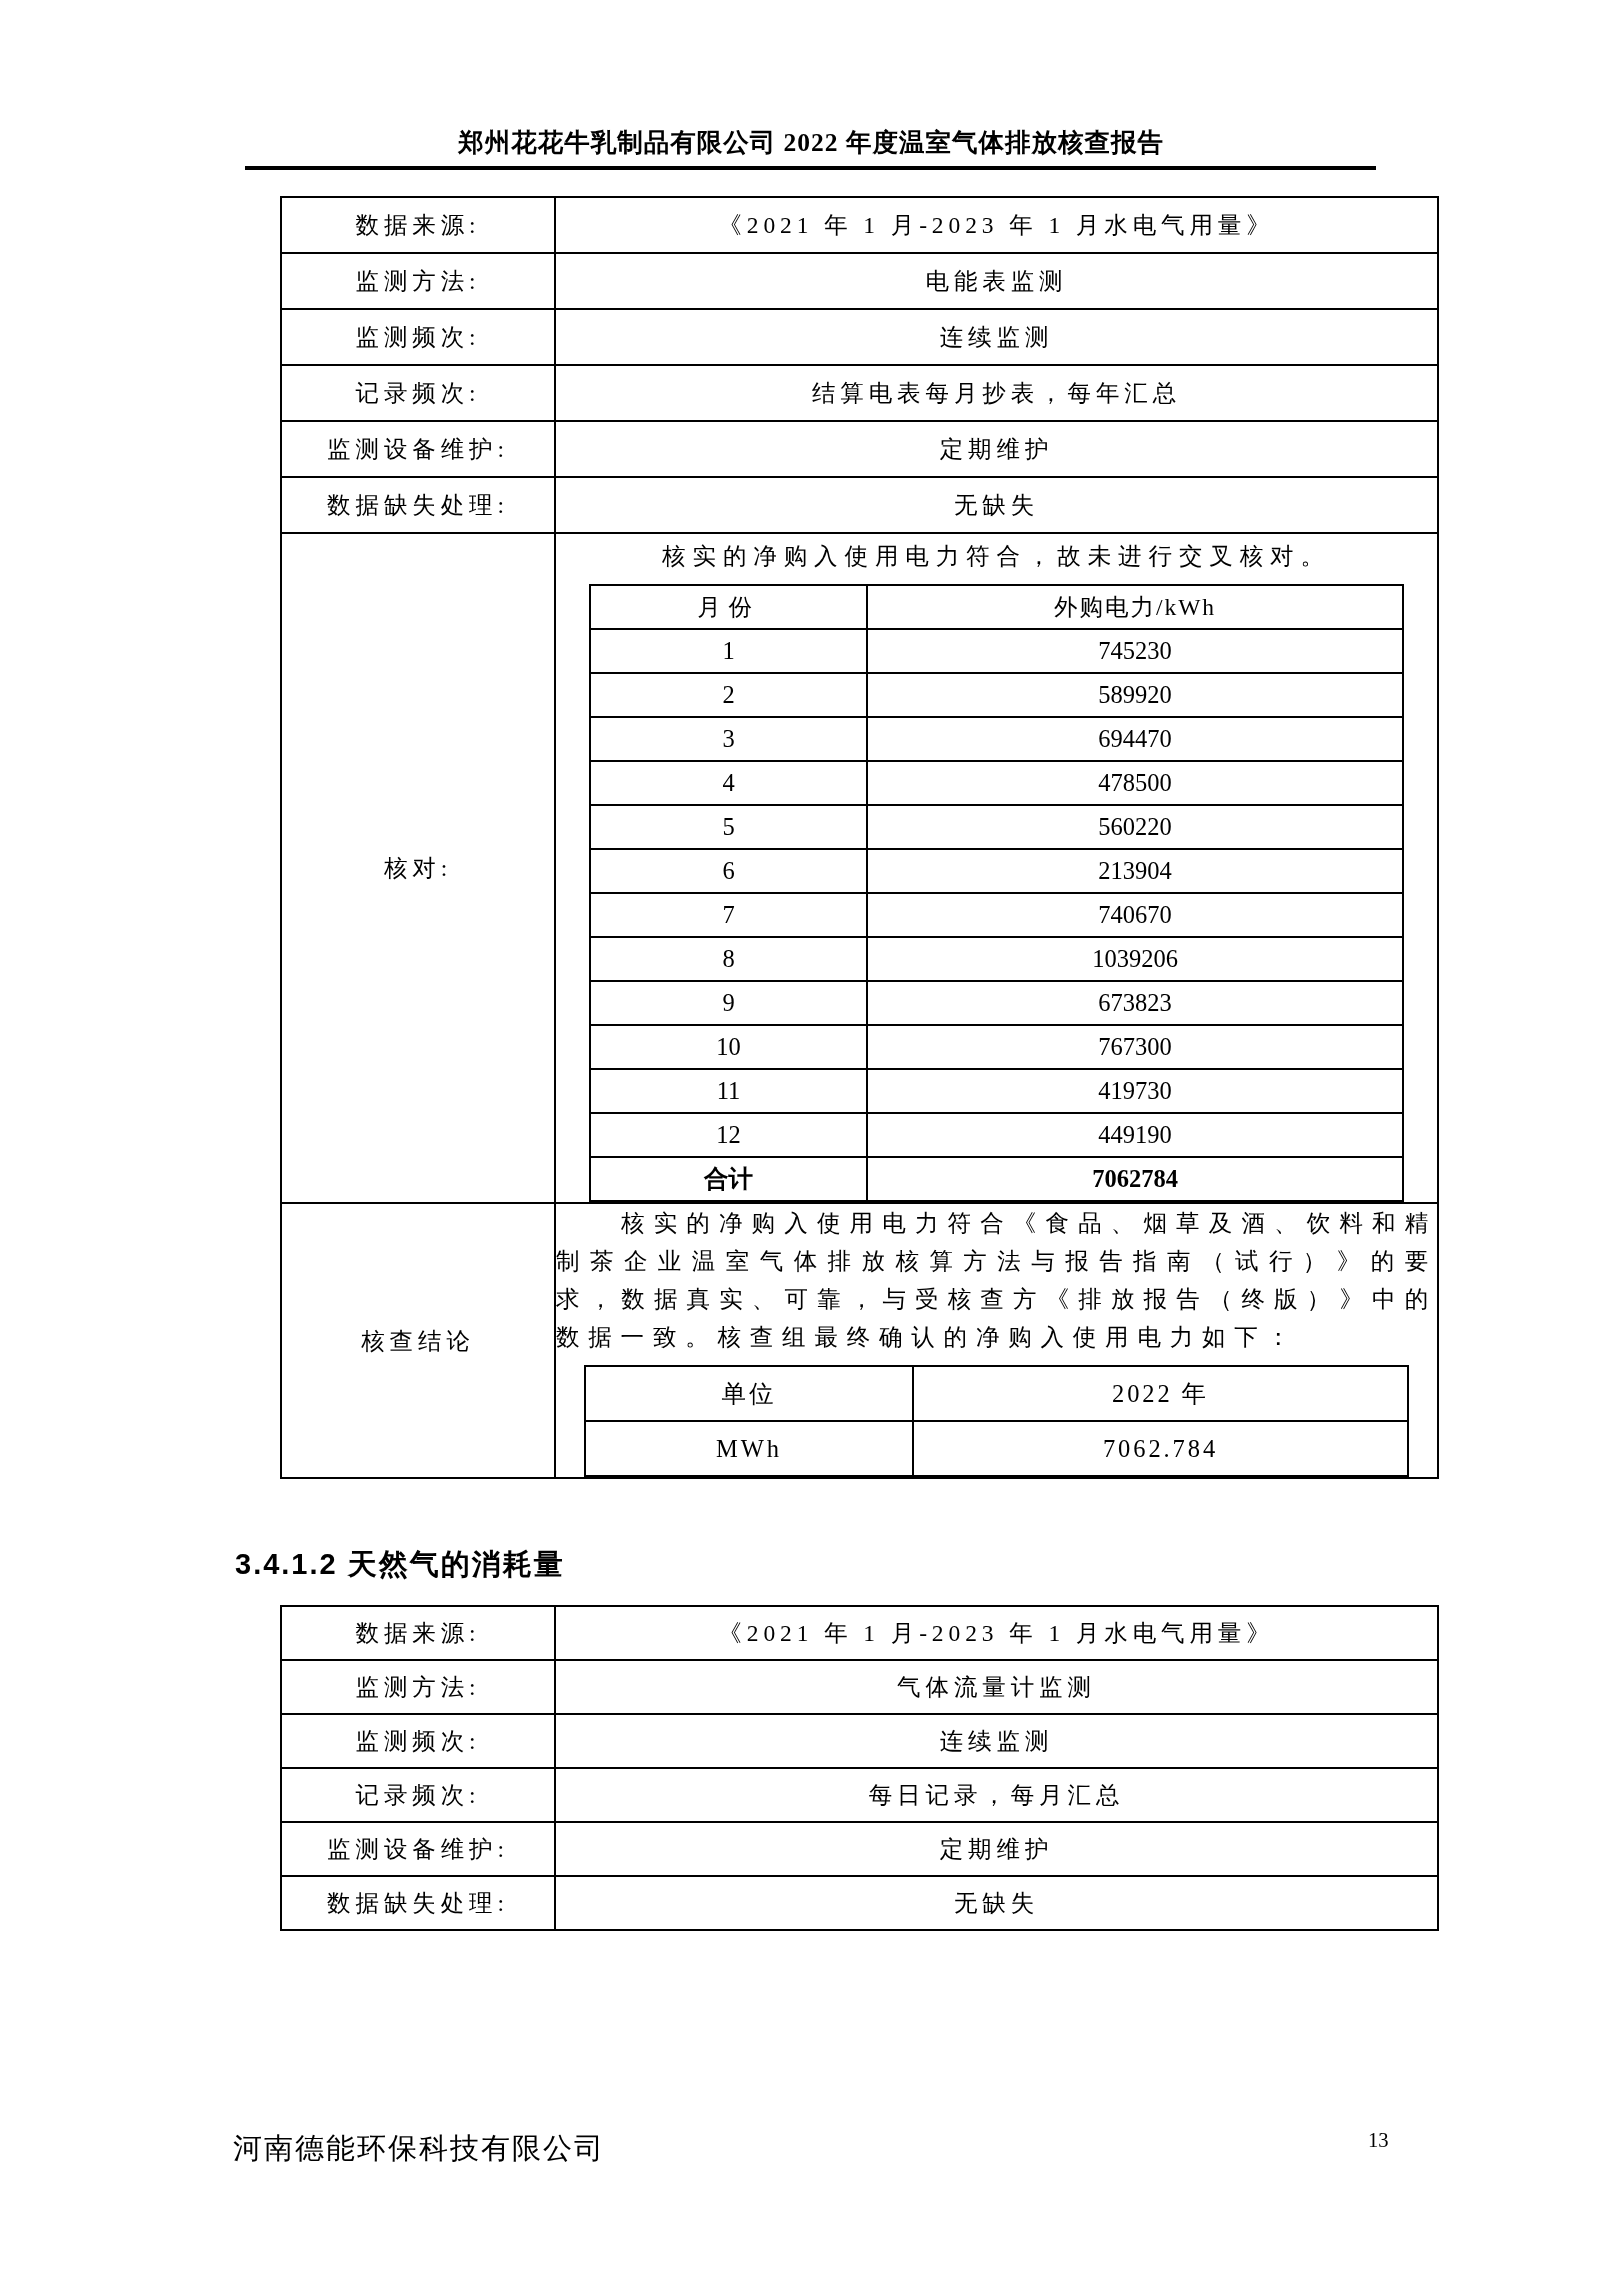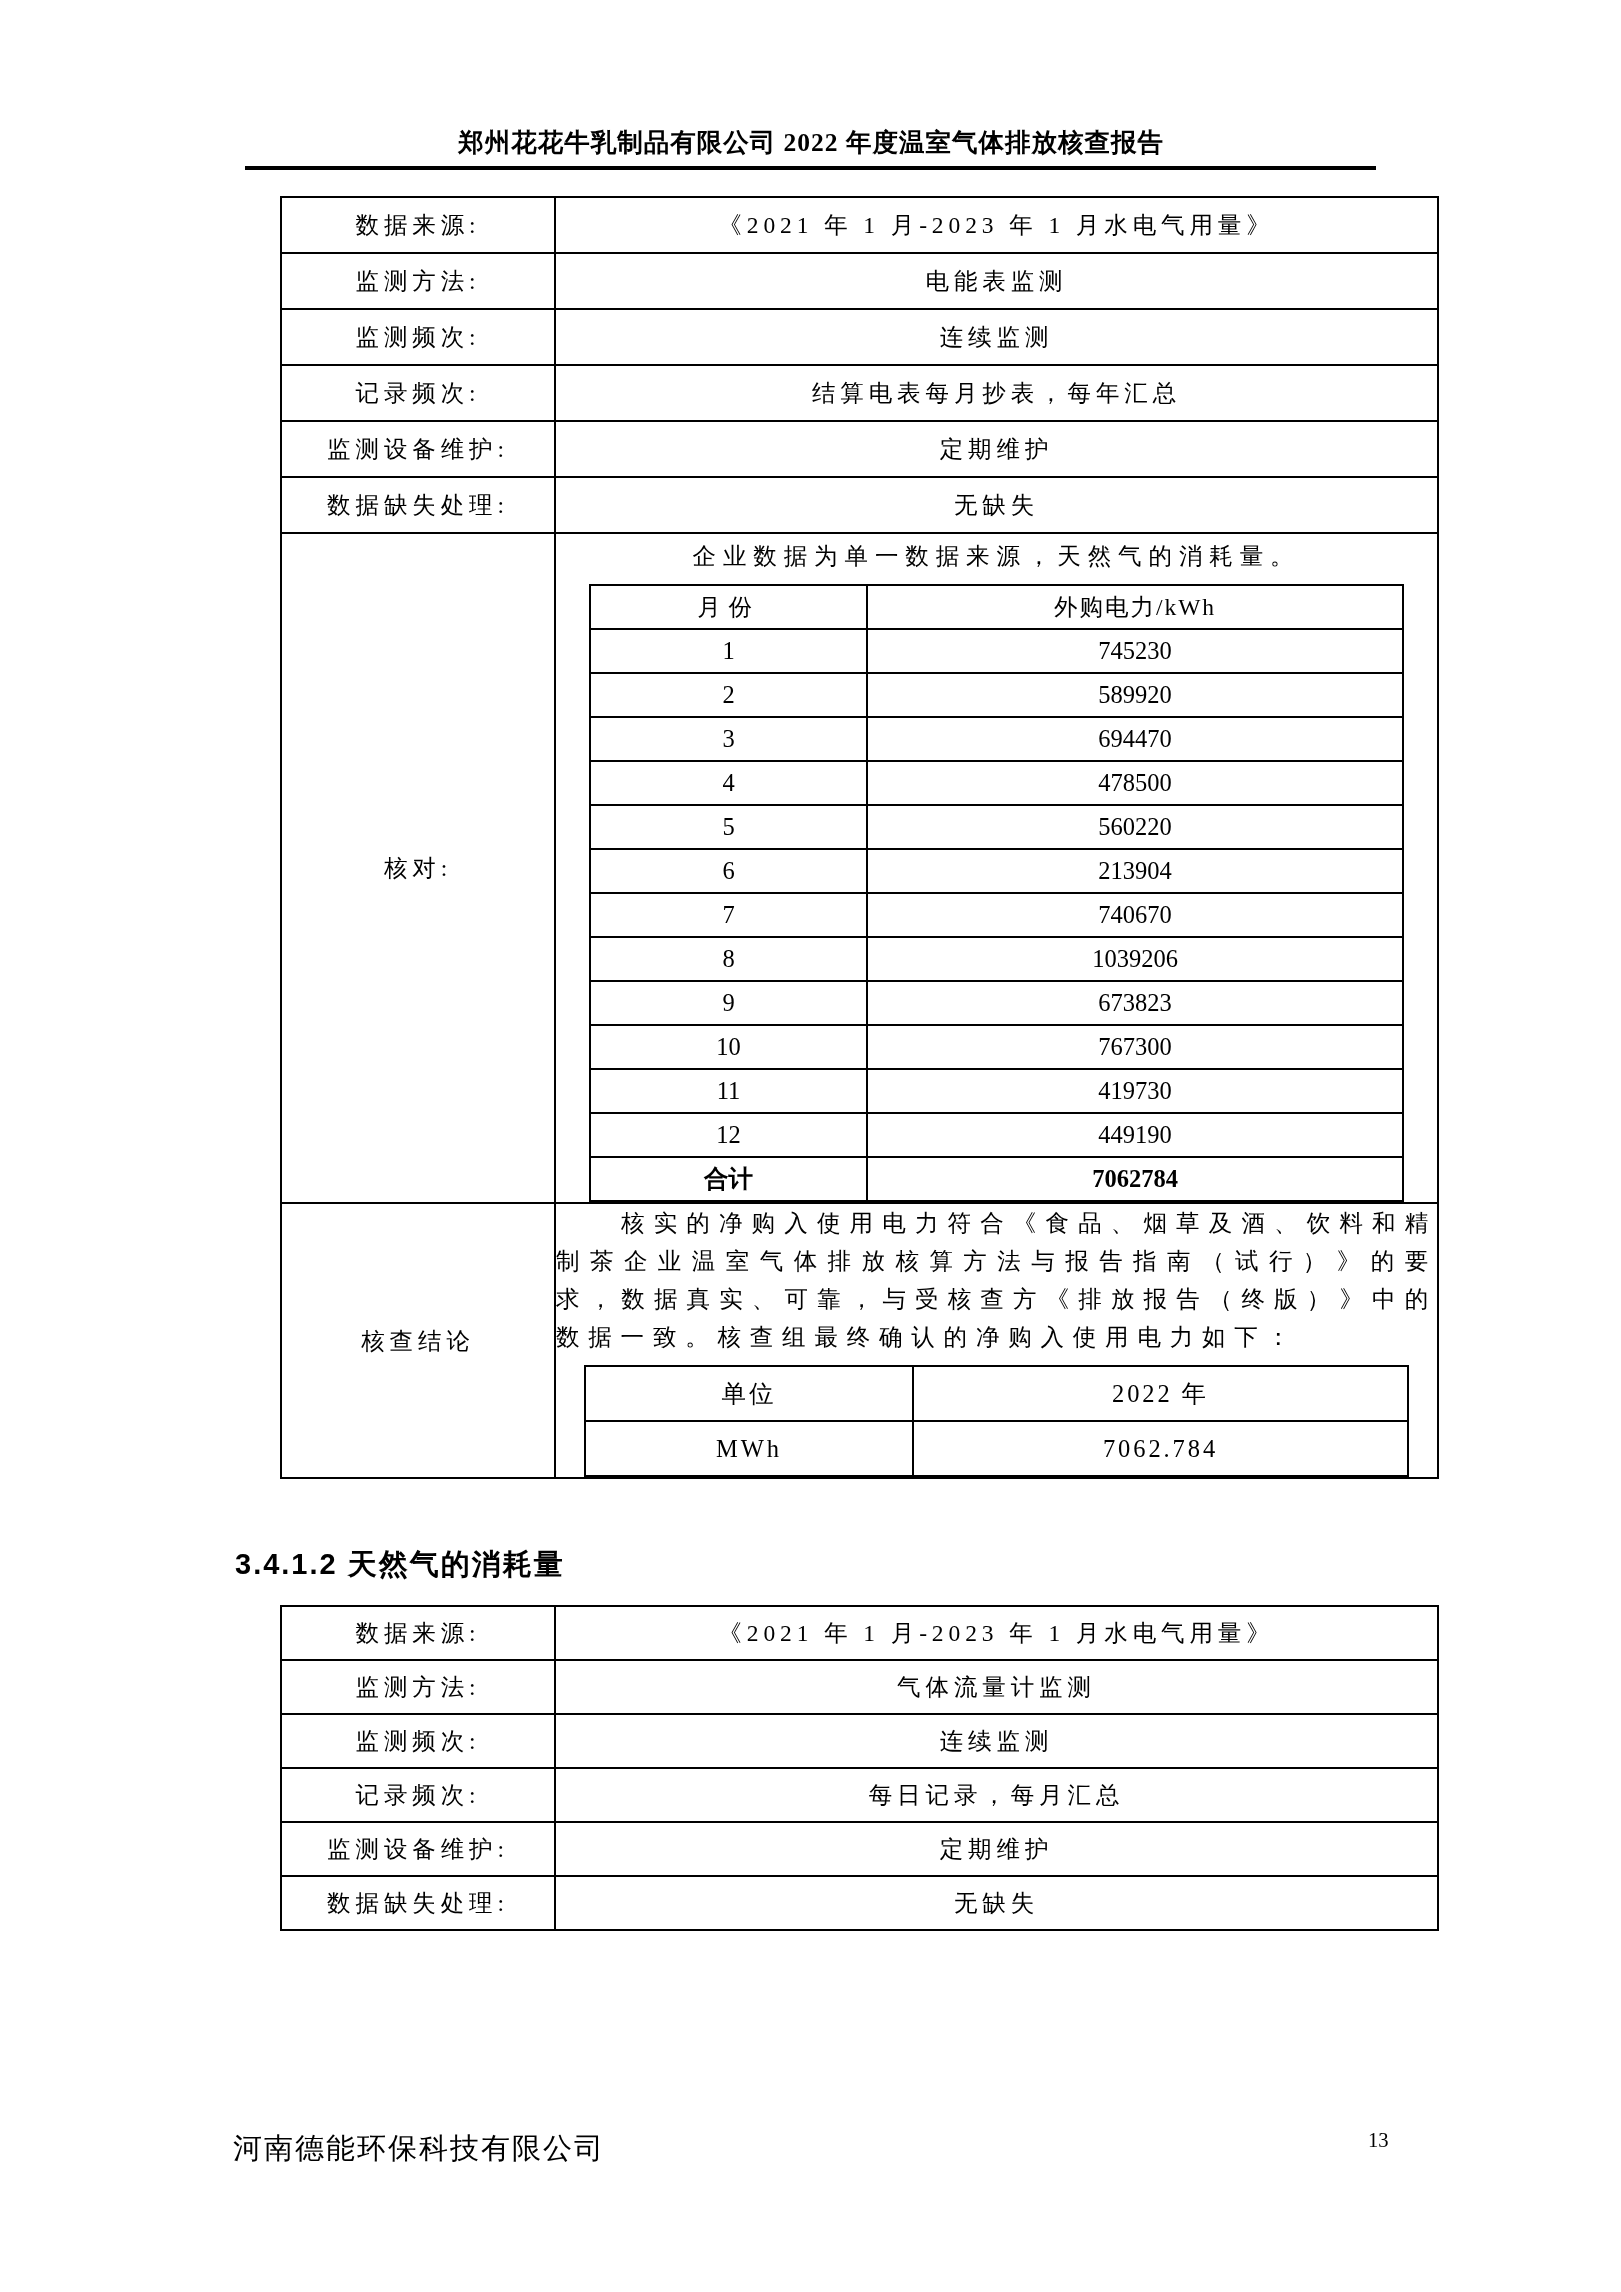--- a/index.html
+++ b/index.html
@@ -98,21 +98,21 @@
         <td class="val">定期维护</td>
       </tr>
       <tr class="simple">
         <td class="lbl">数据缺失处理:</td>
         <td class="val">无缺失</td>
       </tr>
 
       <tr>
         <td class="lbl">核对:</td>
         <td class="check-cell">
-          <div class="check-note">企业数据为单一数据来源，天然气的消耗量。</div>
+          <div class="check-note">核实的净购入使用电力符合，故未进行交叉核对。</div>
           <table class="nested monthly">
             <colgroup>
                 <col style="width:277px">
                 <col style="width:536px">
               </colgroup>
             <tbody>
               <tr>
                 <th class="month-h">月份</th>
                 <th class="kwh-h">外购电力/kWh</th>
               </tr>

